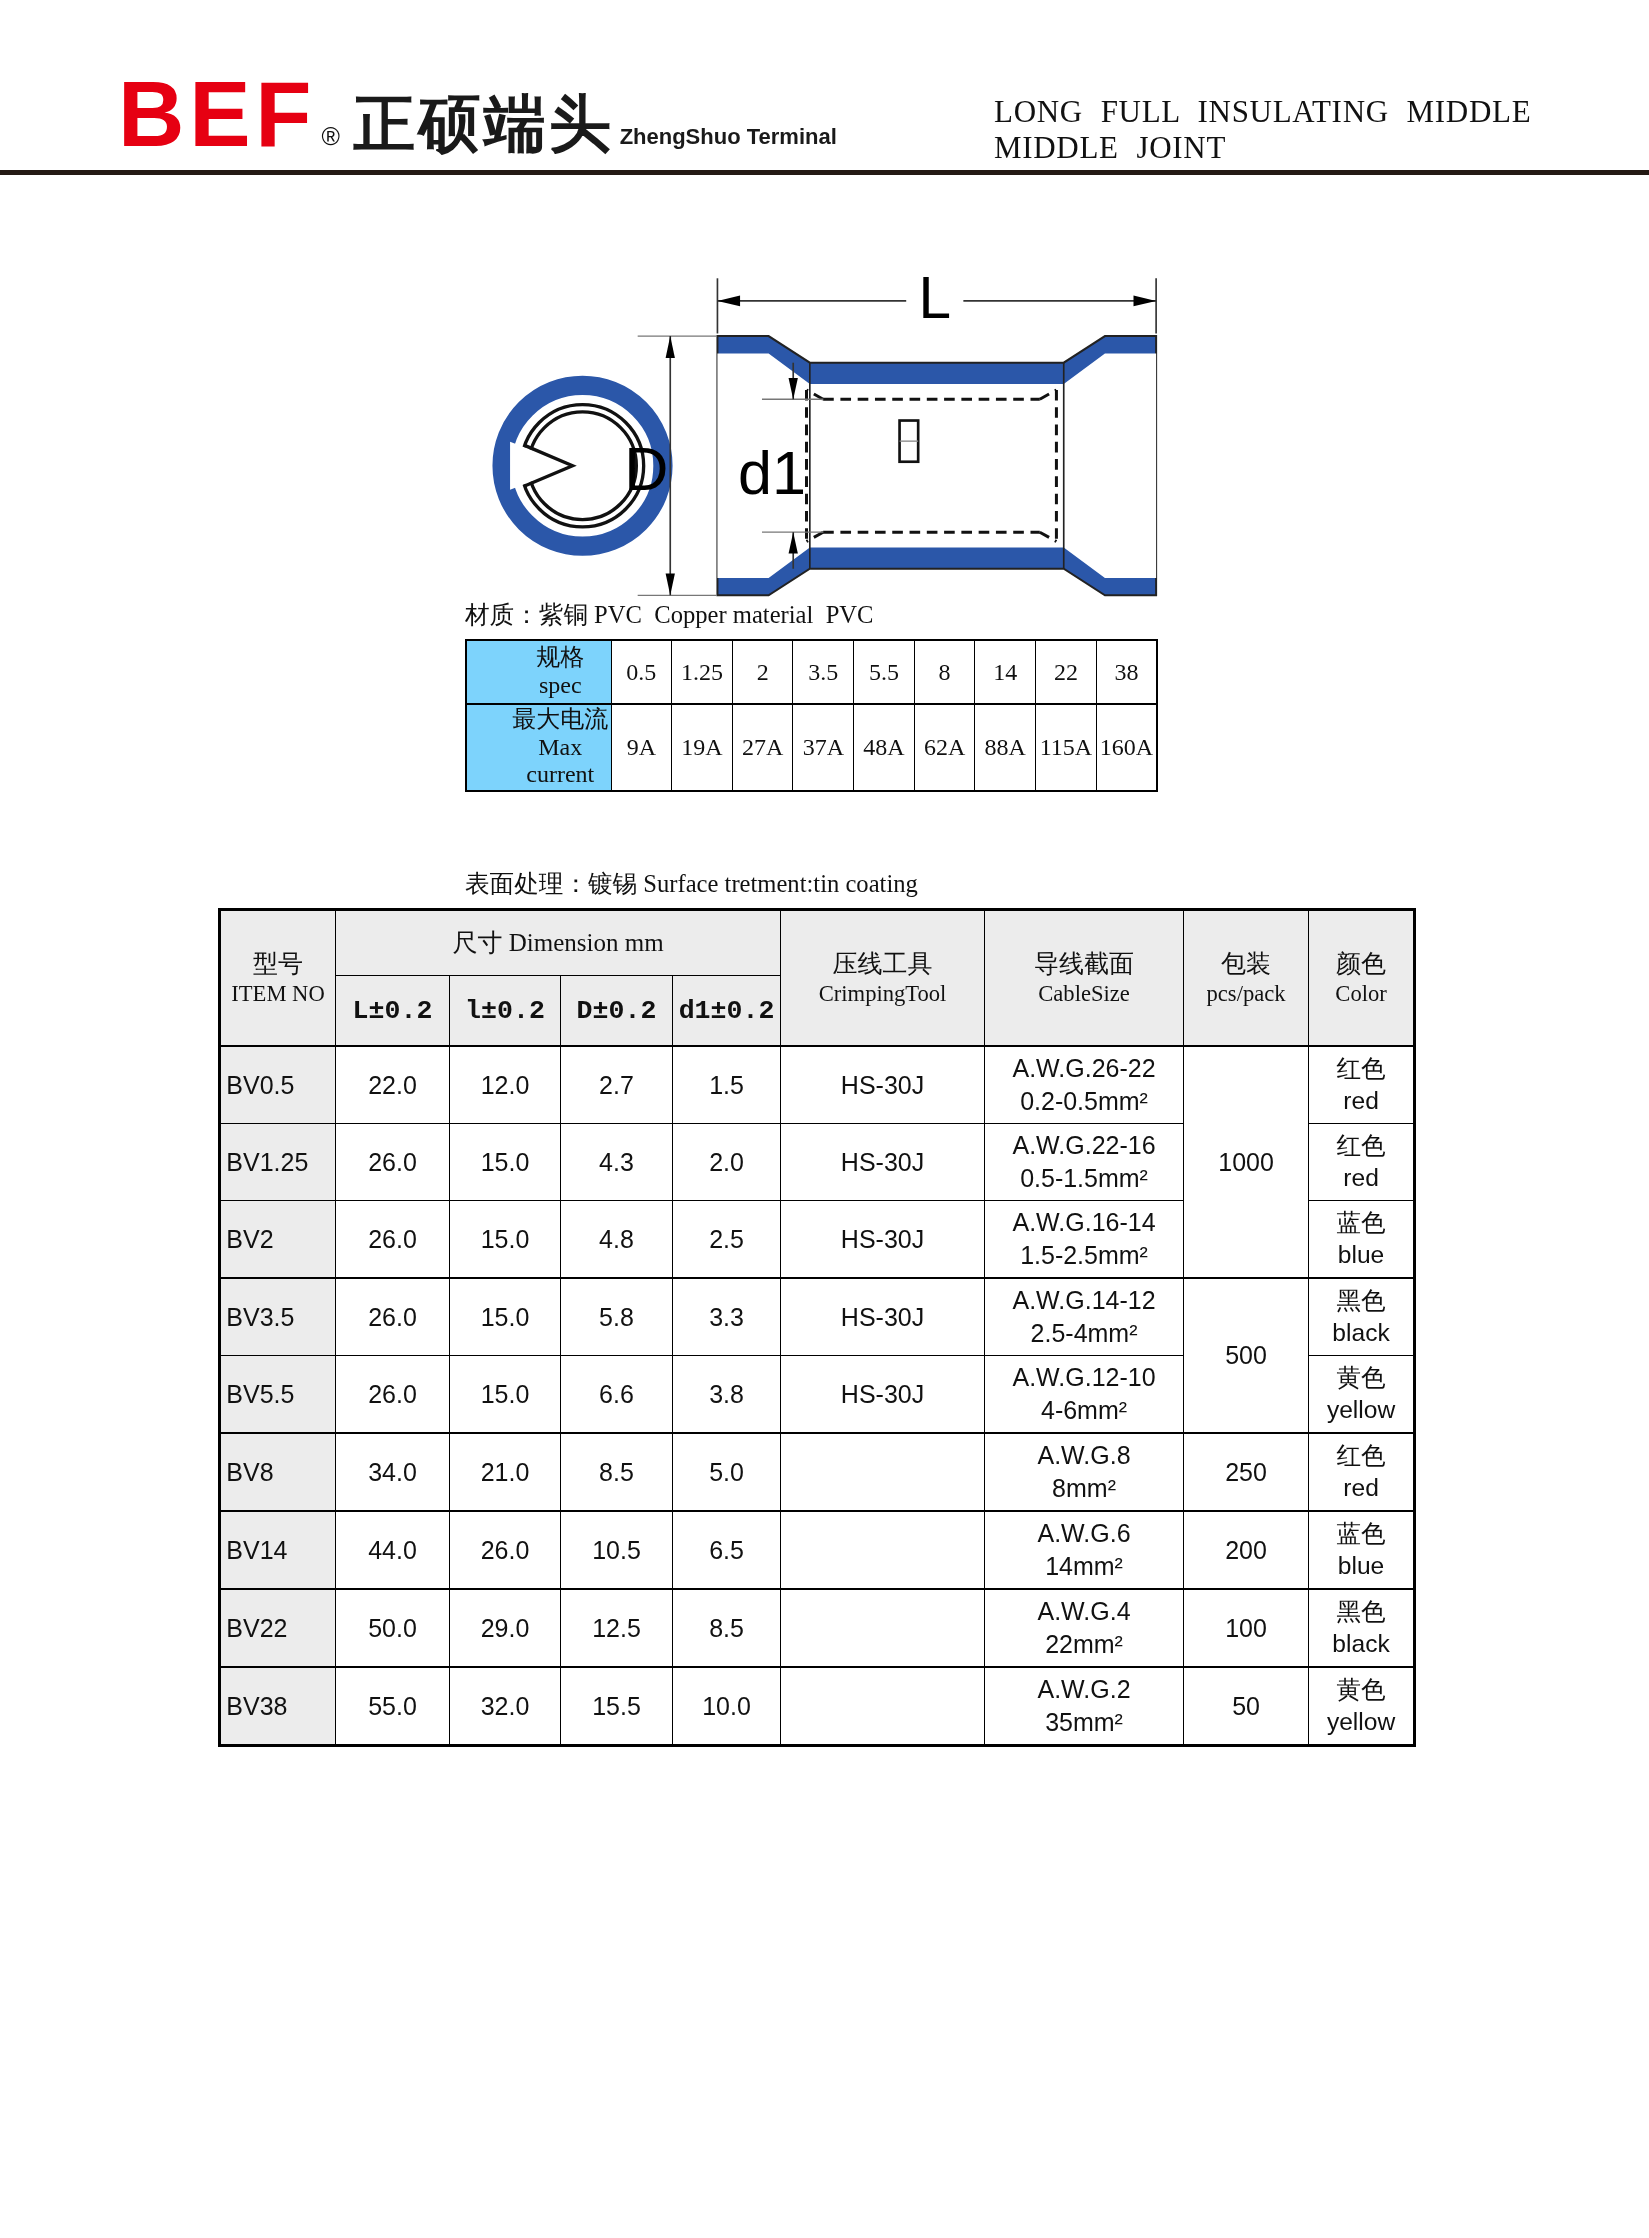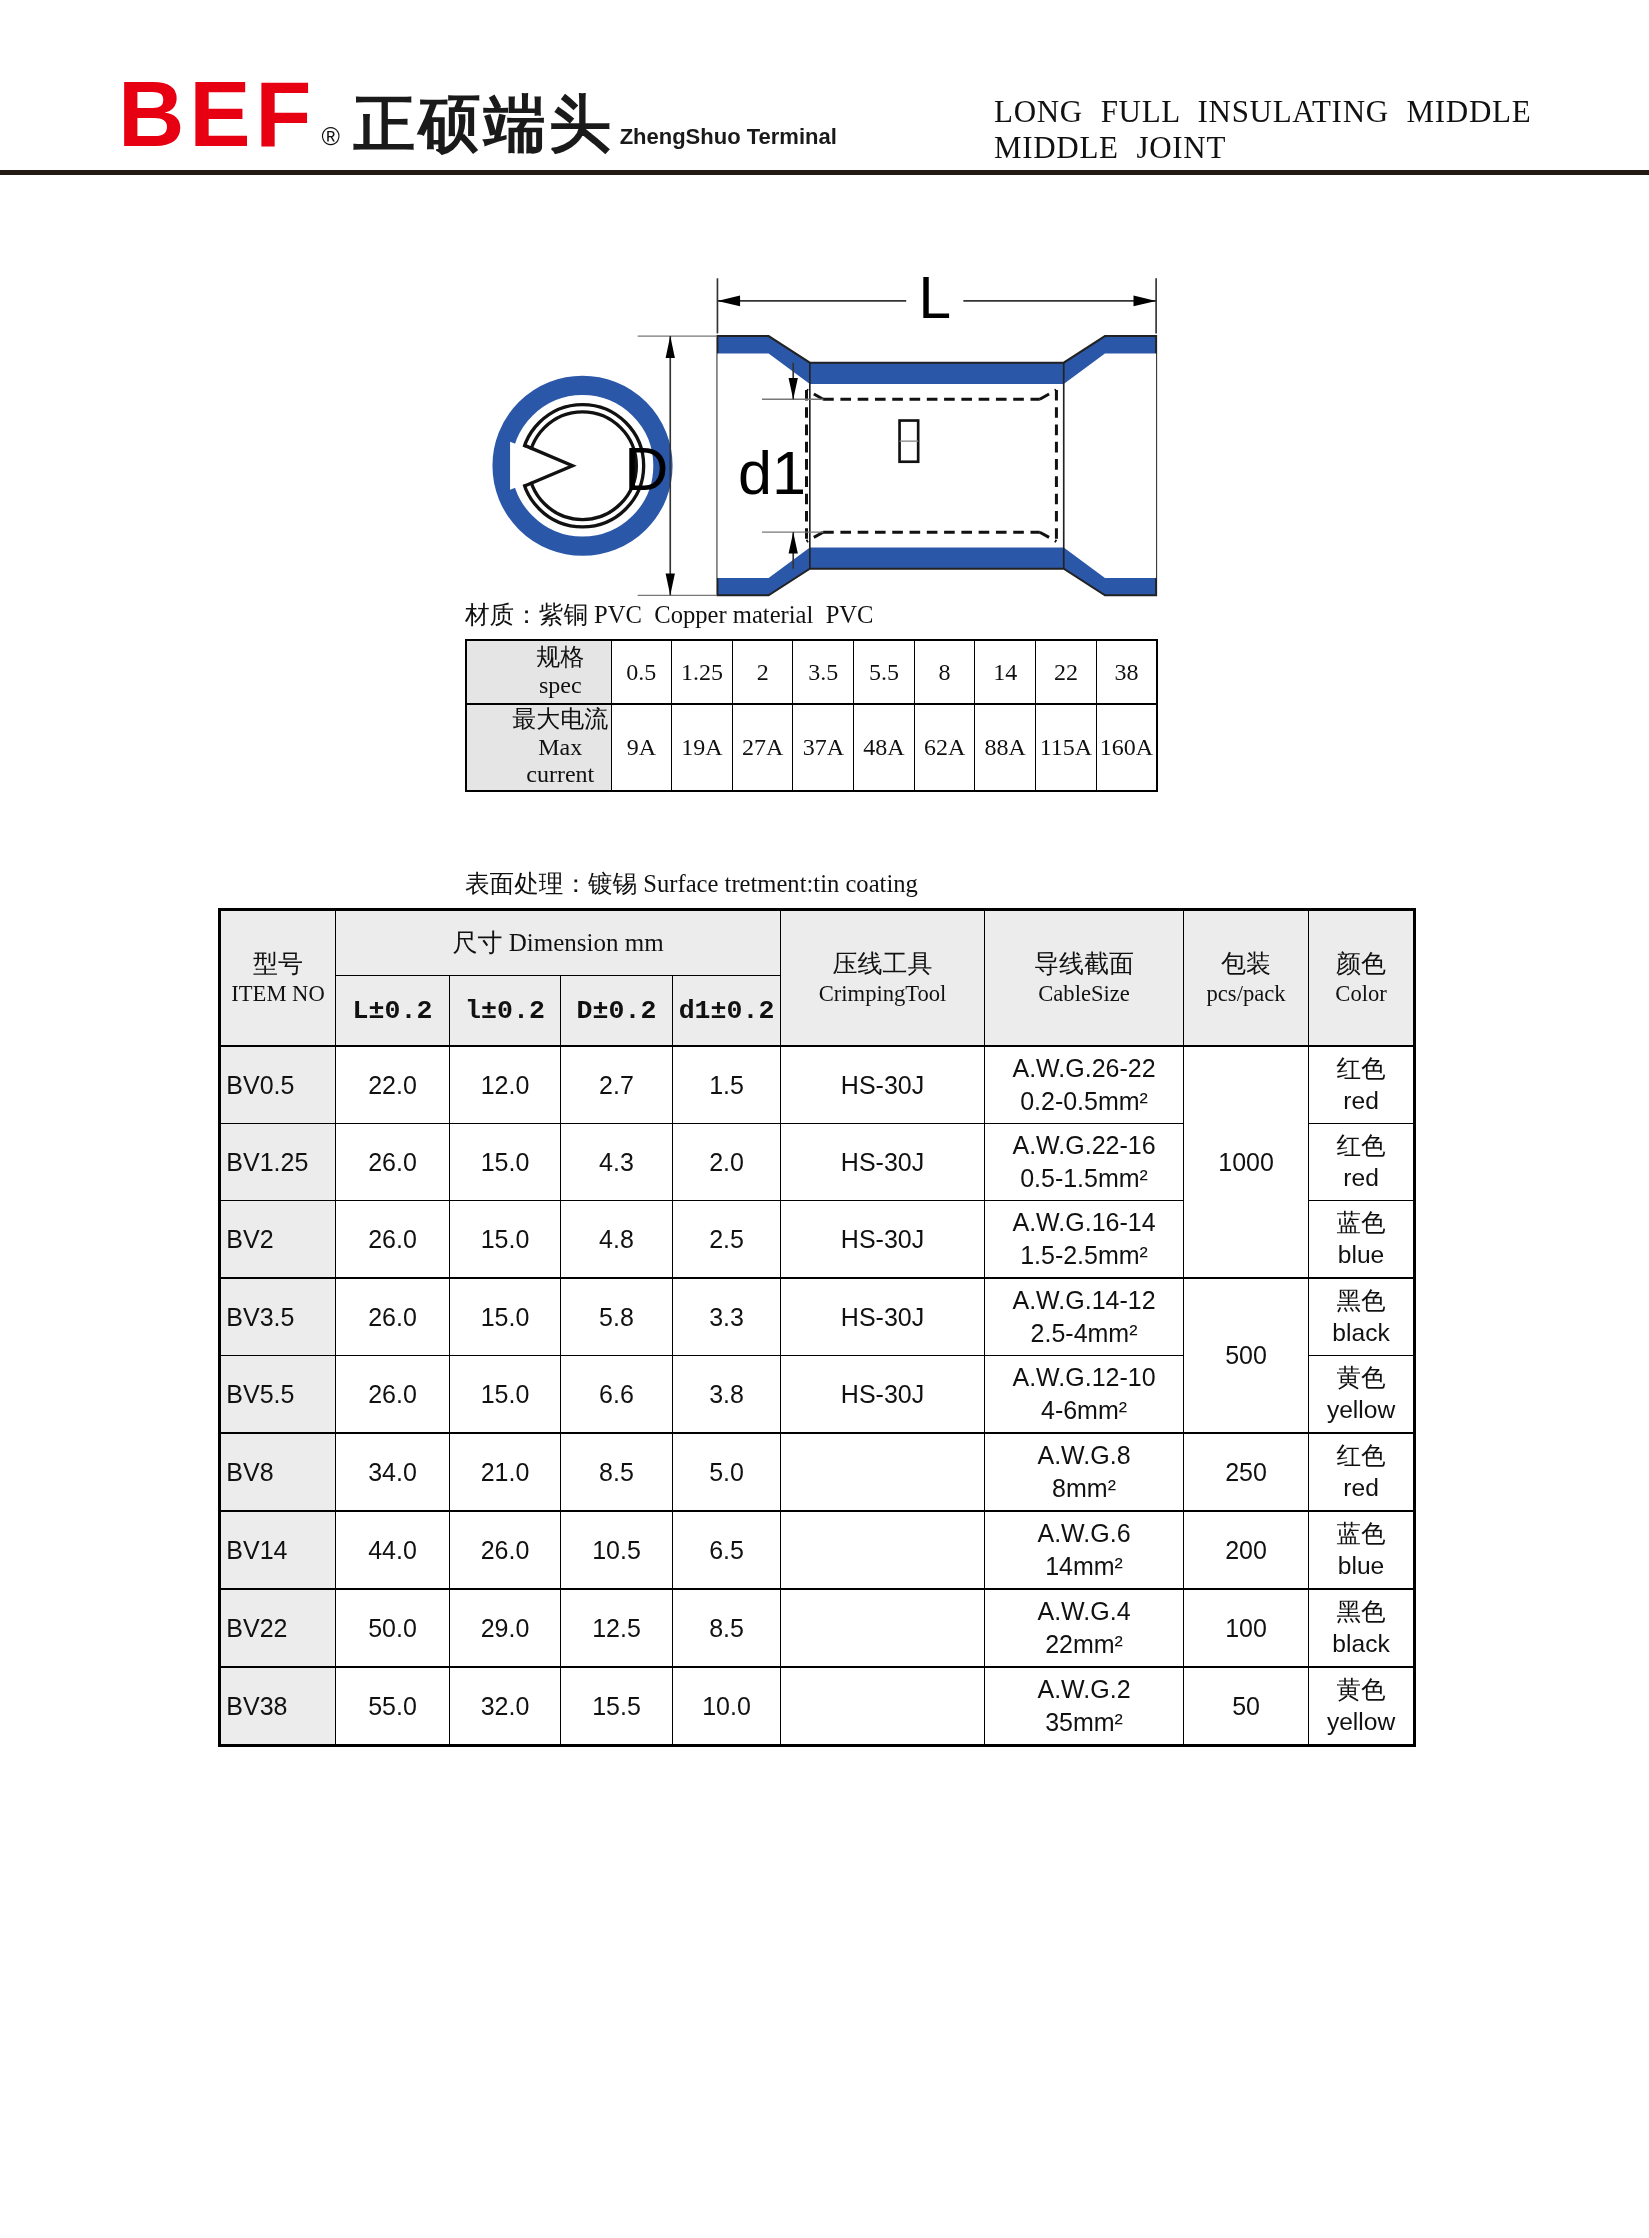--- a/index.html
+++ b/index.html
@@ -22,21 +22,21 @@
   #drawing{position:absolute;left:426px;top:265px;width:765px;height:442px;}
   .dimtxt{font-family:"Liberation Sans","DejaVu Sans",sans-serif;font-size:92px;fill:#000;}
   .dimtxtL{font-family:"Liberation Sans","DejaVu Sans",sans-serif;font-size:88px;fill:#000;}
 
   
   #specblock{position:absolute;left:465px;top:598px;width:695px;color:#111;}
   #matnote{font-size:24.6px;white-space:pre;}
   table.spec{border-collapse:collapse;table-layout:fixed;width:693px;margin-top:8px;}
   table.spec td{border:1.3px solid #000;text-align:center;vertical-align:middle;height:60px;font-size:24px;color:#111;}
   table.spec{border:2.7px solid #000;}
-  table.spec td.lab{background:#e5e5e5;line-height:1.15;padding-left:44px;}
+  table.spec td.lab{background:#7dd3fc;line-height:1.15;padding-left:44px;}
   table.spec tr.specrow td{border-bottom:2px solid #000;}
   #specnotes{margin-top:9.3px;font-size:24.6px;line-height:33px;white-space:pre;}
 
   
   table.main{position:absolute;left:218px;top:908px;border-collapse:collapse;table-layout:fixed;width:1197px;border:3.3px solid #000;}
   table.main th,table.main td{border:1.3px solid #000;text-align:center;vertical-align:middle;color:#111;padding:0;}
   table.main th{background:#ececec;font-weight:normal;}
   table.main tr.hrow1 th{height:64px;}
   table.main tr.hrow2 th{height:69px;}
   table.main .hcn{font-size:25px;line-height:1.25;}

